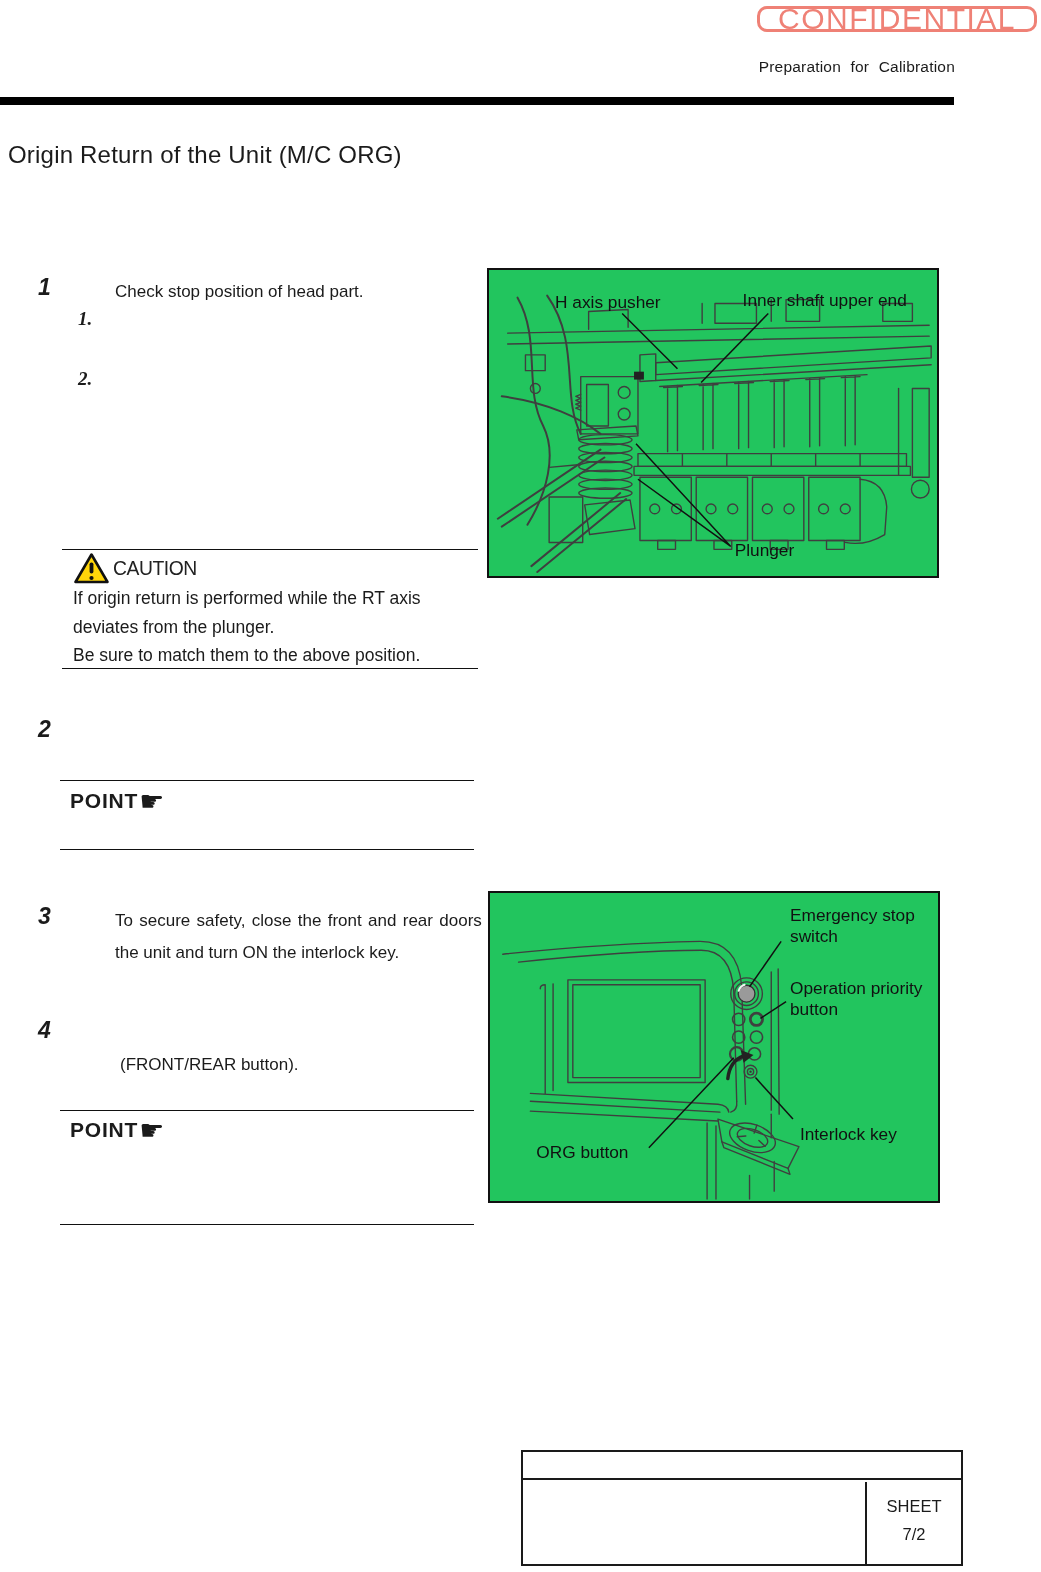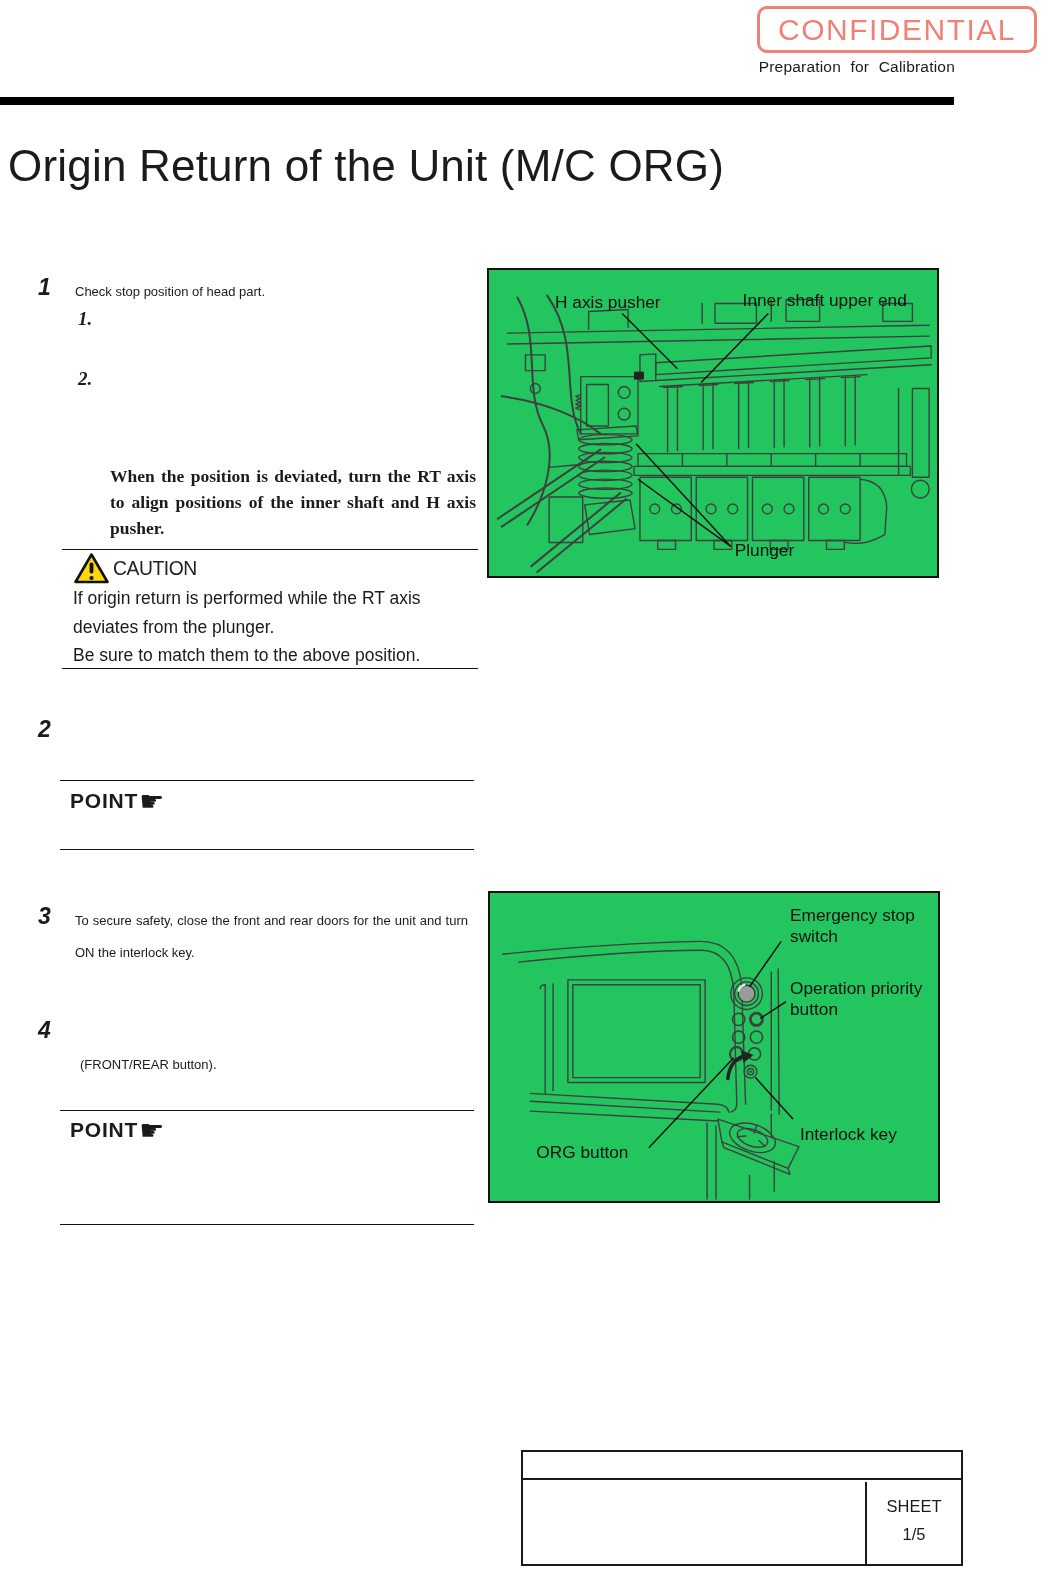--- a/index.html
+++ b/index.html
@@ -1,32 +1,32 @@
 <!DOCTYPE html>
 <html><head>
 <meta charset="utf-8">
 <style>
   * { box-sizing: border-box; margin: 0; padding: 0; }
   body { background:#fff; font-family:"Liberation Sans", sans-serif; color:#1b1b1b; }
   .page { position:relative; width:1041px; height:1572px; background:#fff; overflow:hidden; }
 
   
-  .stamp { position:absolute; left:757px; top:6px; width:280px; height:47px;
+  .stamp { position:absolute; left:757px; top:6px; width:280px; height:26px;
            border:3px solid #ef8176; border-radius:10px; color:#ef8176;
            font-size:30px; font-weight:500; letter-spacing:1.5px;
            display:flex; align-items:center; justify-content:center; }
   .section-label { position:absolute; right:86px; top:58px; font-size:15.5px;
                    word-spacing:5px; letter-spacing:0.2px; }
   .top-rule { position:absolute; left:0; top:97px; width:954px; height:8px; background:#000; }
-  .page-title { position:absolute; left:8px; top:141px; font-size:44px; font-weight:400;
+  .page-title { position:absolute; left:8px; top:141px; font-size:24px; font-weight:400;
                 letter-spacing:0.2px; }
 
   
   .step-num { position:absolute; font-size:23px; font-weight:bold; font-style:italic; }
-  .step-text { position:absolute; font-size:13px; line-height:30px; }
+  .step-text { position:absolute; font-size:17px; line-height:30px;margin-left:40px; }
   .substep-num { position:absolute; font-family:"Liberation Serif", serif;
                  font-size:19px; font-weight:bold; font-style:italic; }
   .serif-note { position:absolute; left:110px; top:463px; width:366px;
                 font-family:"Liberation Serif", serif; font-size:17.5px; font-weight:600;
                 line-height:26px; text-align:justify; }
 
   
   .hrule { position:absolute; height:0; border-top:1.6px solid #111; }
   .caution-triangle { position:absolute; left:73px; top:552px; }
   .caution-label { position:absolute; left:113px; top:556px; font-size:21px; font-weight:500;
@@ -65,21 +65,20 @@
 
   <div class="stamp">CONFIDENTIAL</div>
   <div class="section-label">Preparation for Calibration</div>
   <div class="top-rule"></div>
   <h1 class="page-title">Origin Return of the Unit (M/C ORG)</h1>
 
   <div class="step-num" style="left:38px; top:274px;">1</div>
   <div class="step-text" style="left:75px; top:277px; width:400px;">Check stop position of head part.</div>
   <div class="substep-num" style="left:78px; top:308px;">1.</div>
   <div class="substep-num" style="left:78px; top:368px;">2.</div>
-  <div class="serif-note">When the position is deviated, turn the RT axis to align positions of the inner shaft and H axis pusher.</div>
 
   <div class="hrule" style="left:62px; top:549px; width:416px;"></div>
   <div class="caution-triangle">
     <svg width="37" height="33" viewBox="0 0 37 33">
       <polygon points="18.5,2.5 34.5,30 2.5,30" fill="#ffd60a" stroke="#111" stroke-width="2.6" stroke-linejoin="round"></polygon>
       <rect x="16.6" y="10.5" width="3.8" height="11" rx="1.8" fill="#111"></rect>
       <circle cx="18.5" cy="26" r="2.1" fill="#111"></circle>
     </svg>
   </div>
   <div class="caution-label">CAUTION</div>
@@ -263,17 +262,17 @@
       <text class="fig-label" x="313" y="250">Interlock key</text>
       <text class="fig-label" x="46" y="268">ORG button</text>
     </svg>
   </div>
 
   <div class="footer-table">
     <div class="footer-row1"></div>
     <div class="footer-cell-left"></div>
     <div class="footer-cell-right">
       <span>SHEET</span>
-      <span>1/5</span>
+      <span>7/2</span>
     </div>
   </div>
 
 </div>
 
 </body></html>

